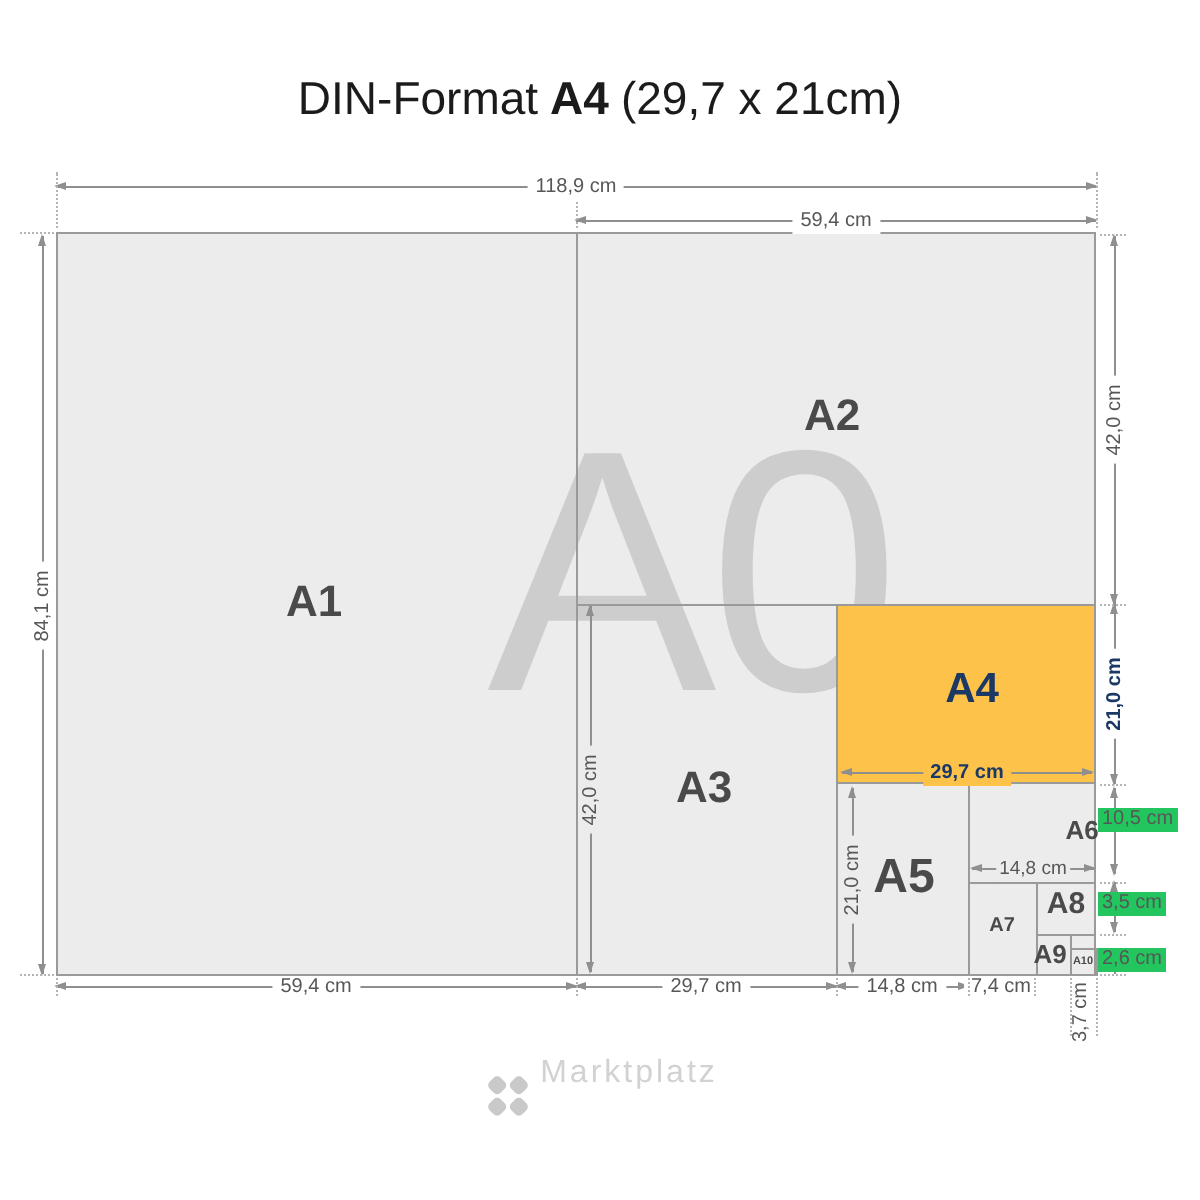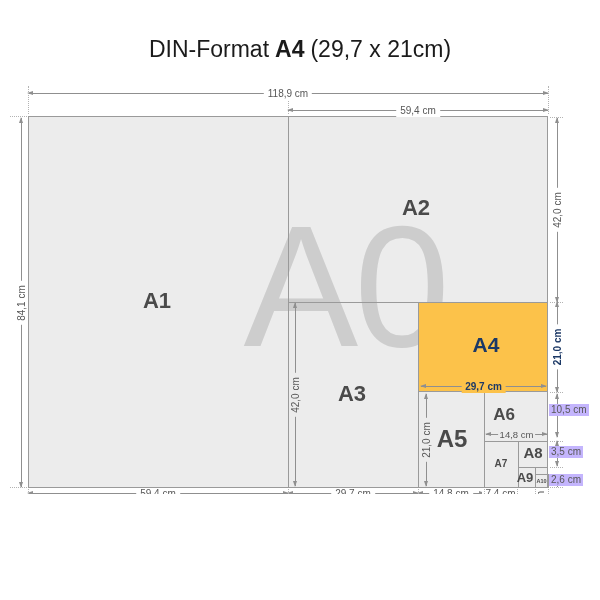--- a/index.html
+++ b/index.html
@@ -2,21 +2,21 @@
 <html style="--paper: #ececec; --line: #9a9a9a; --dimline: #8f8f8f; --dim: #575757; --label: #4a4a4a; --watermark: #cdcdcd; --a4fill: #fcc24a; --a4text: #1c3966; --logo: #c9c9c9; --title: #1b1b1b;"><head>
 <meta charset="utf-8">
 <style>
   :root{
     --paper:#ececec; --line:#9a9a9a; --dimline:#8f8f8f; --dim:#575757;
     --label:#4a4a4a; --watermark:#cdcdcd; --a4fill:#fcc24a; --a4text:#1c3966;
     --logo:#c9c9c9; --title:#1b1b1b;
   }
   html,body{margin:0;padding:0}
   body{width:600px;height:600px;background:#fff;font-family:"Liberation Sans",sans-serif}
-  #stage{position:relative;width:600px;height:494px;overflow:hidden}
+  #stage{position:relative;width:600px;height:600px;overflow:hidden}
 
   .title{position:absolute;top:36px;left:0;width:100%;text-align:center;
          font-size:23px;line-height:26px;color:var(--title);white-space:nowrap}
   .title .pre{margin-right:6px}
   .title b{margin-right:6px;font-weight:700}
 
   .paper{position:absolute;left:28px;top:116px;width:520px;height:372px;
          background:var(--paper);border:1px solid var(--line);box-sizing:border-box}
   .wm{position:absolute;left:126px;top:200px;width:320px;height:176px;line-height:172px;
       text-align:right;font-size:172px;font-weight:400;color:var(--watermark);letter-spacing:-4px}
@@ -49,21 +49,21 @@
   .na:before,.na:after{display:none}
 
   .dlbl{position:absolute;font-size:10px;color:var(--dim);white-space:nowrap;
         background:#fff;padding:0 4px;line-height:12px}
   .dim-h .dlbl{left:50%;top:0;transform:translate(-50%,-50%)}
   .dim-v .dlbl{left:0;top:50%;transform:translate(-50%,-50%) rotate(-90deg)}
   .onpaper{background:var(--paper)}
   .onamber{background:var(--a4fill);color:var(--a4text);font-weight:700}
   .navytxt{color:var(--a4text);font-weight:700}
   .sideLbl{position:absolute;font-size:10px;color:var(--dim);white-space:nowrap;
-        background:#c4b5fd;padding:0 2px;line-height:12px}
+        background:#22c55e;padding:0 2px;line-height:12px}
   .rotlbl{position:absolute;font-size:10px;color:var(--dim);white-space:nowrap;
         background:#fff;padding:0 3px;line-height:12px;
         transform:translate(-50%,-50%) rotate(-90deg)}
 
   .ext{position:absolute}
   .ext.h{height:0;border-top:1px dotted #b3b3b3}
   .ext.v{width:0;border-left:1px dotted #b3b3b3}
 
   .logo{position:absolute;left:0;top:531px;width:100%;display:flex;
         justify-content:center;align-items:flex-start;gap:3px}
@@ -92,21 +92,21 @@
   <div class="ln v" style="left:518px;top:441px;height:47px"></div>
   <div class="ln h" style="left:518px;top:467px;width:30px"></div>
   <div class="ln v" style="left:535px;top:467px;height:21px"></div>
   <div class="a10box"></div>
 
   <div class="fmt" style="left:157px;top:301px;font-size:22px">A1</div>
   <div class="fmt" style="left:416px;top:208px;font-size:22px">A2</div>
   <div class="fmt" style="left:352px;top:394px;font-size:22px">A3</div>
   <div class="fmt navy" style="left:486px;top:345px;font-size:21px">A4</div>
   <div class="fmt" style="left:452px;top:439px;font-size:24px">A5</div>
-  <div class="fmt" style="left:504px;top:415px;font-size:17px">A6</div>
+  <div class="fmt" style="left:541px;top:415px;font-size:13px">A6</div>
   <div class="fmt" style="left:501px;top:463px;font-size:10px">A7</div>
   <div class="fmt" style="left:533px;top:452px;font-size:15px">A8</div>
   <div class="fmt" style="left:525px;top:477px;font-size:13px">A9</div>
   <div class="fmt" style="left:541.5px;top:480.5px;font-size:5.5px">A10</div>
 
   <div class="dim-h" style="left:28px;top:93px;width:520px">
     <span class="dlbl">118,9 cm</span>
   </div>
   <div class="dim-h" style="left:288px;top:110px;width:260px">
     <span class="dlbl">59,4 cm</span>

